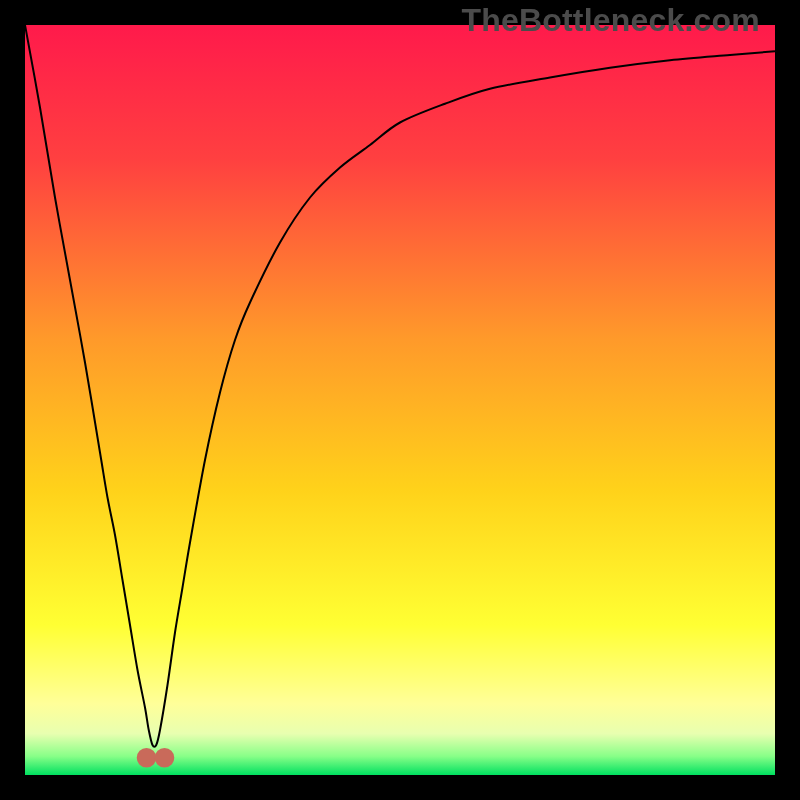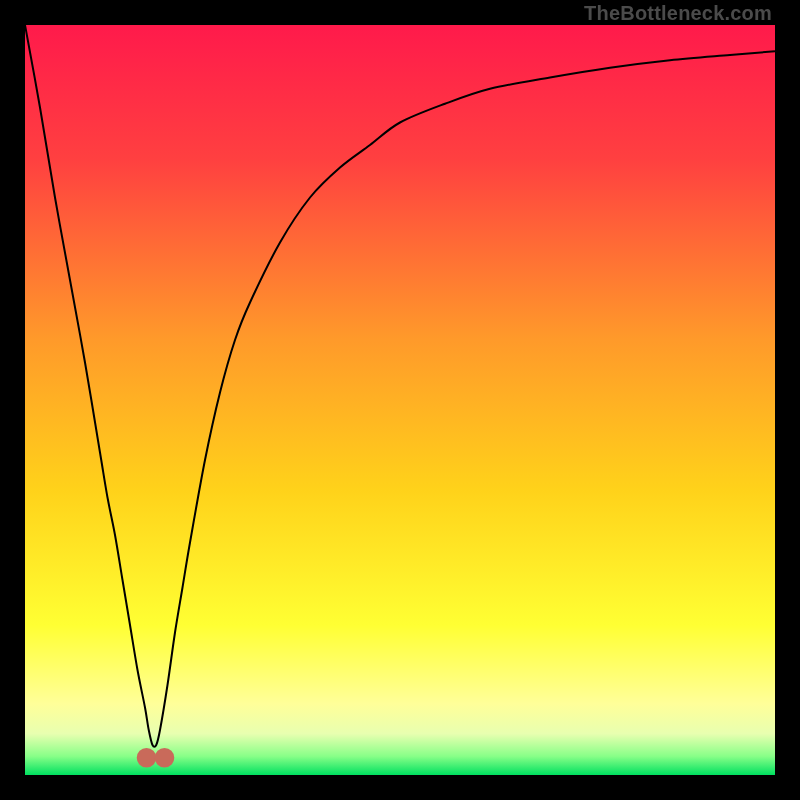--- a/index.html
+++ b/index.html
@@ -22,23 +22,23 @@
   .plot {
     position: absolute;
     left: 0;
     top: 0;
     width: 750px;
     height: 750px;
   }
   .watermark {
     position: absolute;
     top: 2px;
-    right: 28px;
+    right: 40px;
     color: #4b4b4b;
-    font-size: 20px;
+    font-size: 32px;
     font-weight: 600;
     letter-spacing: 0.2px;
     user-select: none;
   }
   svg { display: block; }
 </style>
 </head>
 <body>
 
 <div class="frame">

